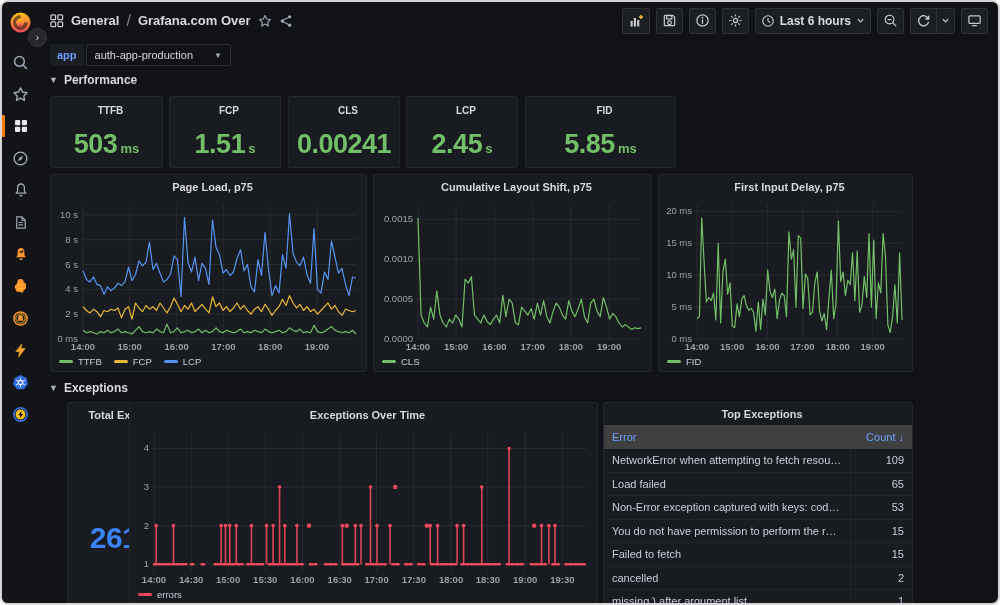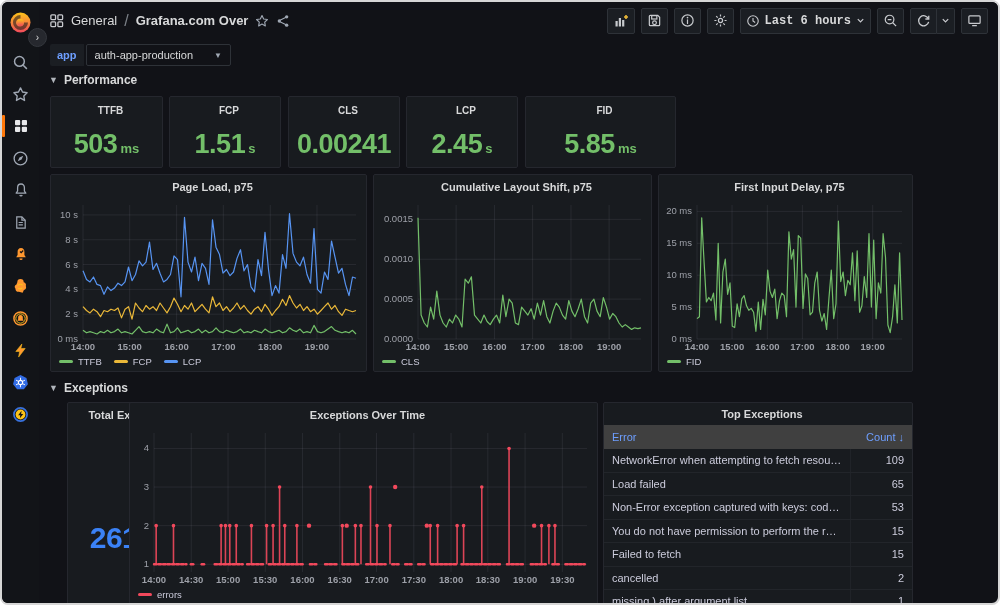--- a/index.html
+++ b/index.html
@@ -15,28 +15,28 @@
     color:#d8d9da;font-size:10px;z-index:6;cursor:pointer;}
   .side-icons{position:absolute;left:0;top:44px;width:37px;display:flex;flex-direction:column;align-items:center;}
   .side-item{position:relative;width:37px;height:32px;display:flex;align-items:center;justify-content:center;color:#9fa7b3;cursor:pointer;}
   .side-item.active::before{content:"";position:absolute;left:0;top:5px;bottom:5px;width:3px;background:#ff780a;border-radius:1px;}
   .side-item.active{color:#e7e8ea;}
   
   .topnav{position:absolute;left:37px;top:0;right:0;height:37px;background:#111217;
     display:flex;align-items:center;padding:0 10px;}
   .crumb{display:flex;align-items:center;gap:7px;color:#d8d9da;}
   .crumb .sep{color:#7b8087;font-weight:400;}
-  .crumb .t1{font-size:13px;font-weight:400;}
+  .crumb .t1{font-size:13px;font-weight:700;}
   .crumb .t2{font-size:13px;font-weight:700;}
   .crumb-icon{color:#c7c9cd;display:flex;}
   .nav-ico{color:#9fa7b3;display:flex;cursor:pointer;}
   .nav-right{margin-left:auto;display:flex;align-items:center;gap:6px;}
   .nav-btn{height:26px;min-width:26px;padding:0 5px;background:#1b1e23;border:1px solid #2e3238;
     border-radius:2px;display:flex;align-items:center;justify-content:center;gap:5px;color:#c7c9cd;cursor:pointer;}
-  .nav-btn .lbl{font-size:12px;font-weight:700;color:#d8d9da;white-space:nowrap;font-family:Liberation Mono, monospace;}
+  .nav-btn .lbl{font-size:12px;font-weight:700;color:#d8d9da;white-space:nowrap;}
   .split{display:flex;}
   .split .nav-btn:first-child{border-top-right-radius:0;border-bottom-right-radius:0;}
   .split .nav-btn:last-child{border-left:none;border-top-left-radius:0;border-bottom-left-radius:0;min-width:18px;padding:0 3px;}
   
   .content{position:absolute;left:37px;top:37px;right:0;bottom:0;}
   .varrow{position:absolute;left:11px;top:5px;display:flex;align-items:flex-start;gap:2px;}
   .var-chip{height:22px;padding:0 7px;background:#1b1e23;display:flex;align-items:center;
     color:#6e9fff;font-size:11px;font-weight:700;border-radius:2px 0 0 2px;cursor:pointer;}
   .var-dd{height:22px;padding:0 8px;background:#111217;border:1px solid #2e3238;border-radius:2px;
     display:flex;align-items:center;gap:21px;color:#d8d9da;font-size:11px;font-weight:500;cursor:pointer;}

